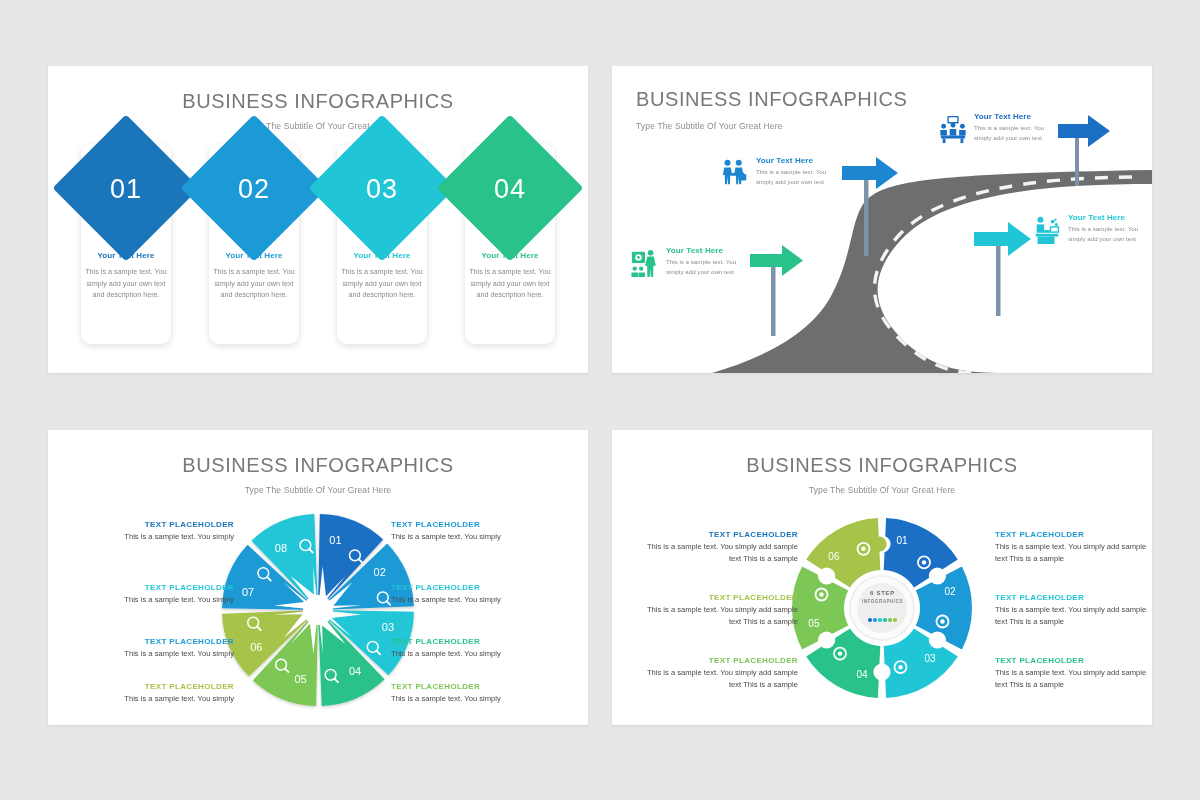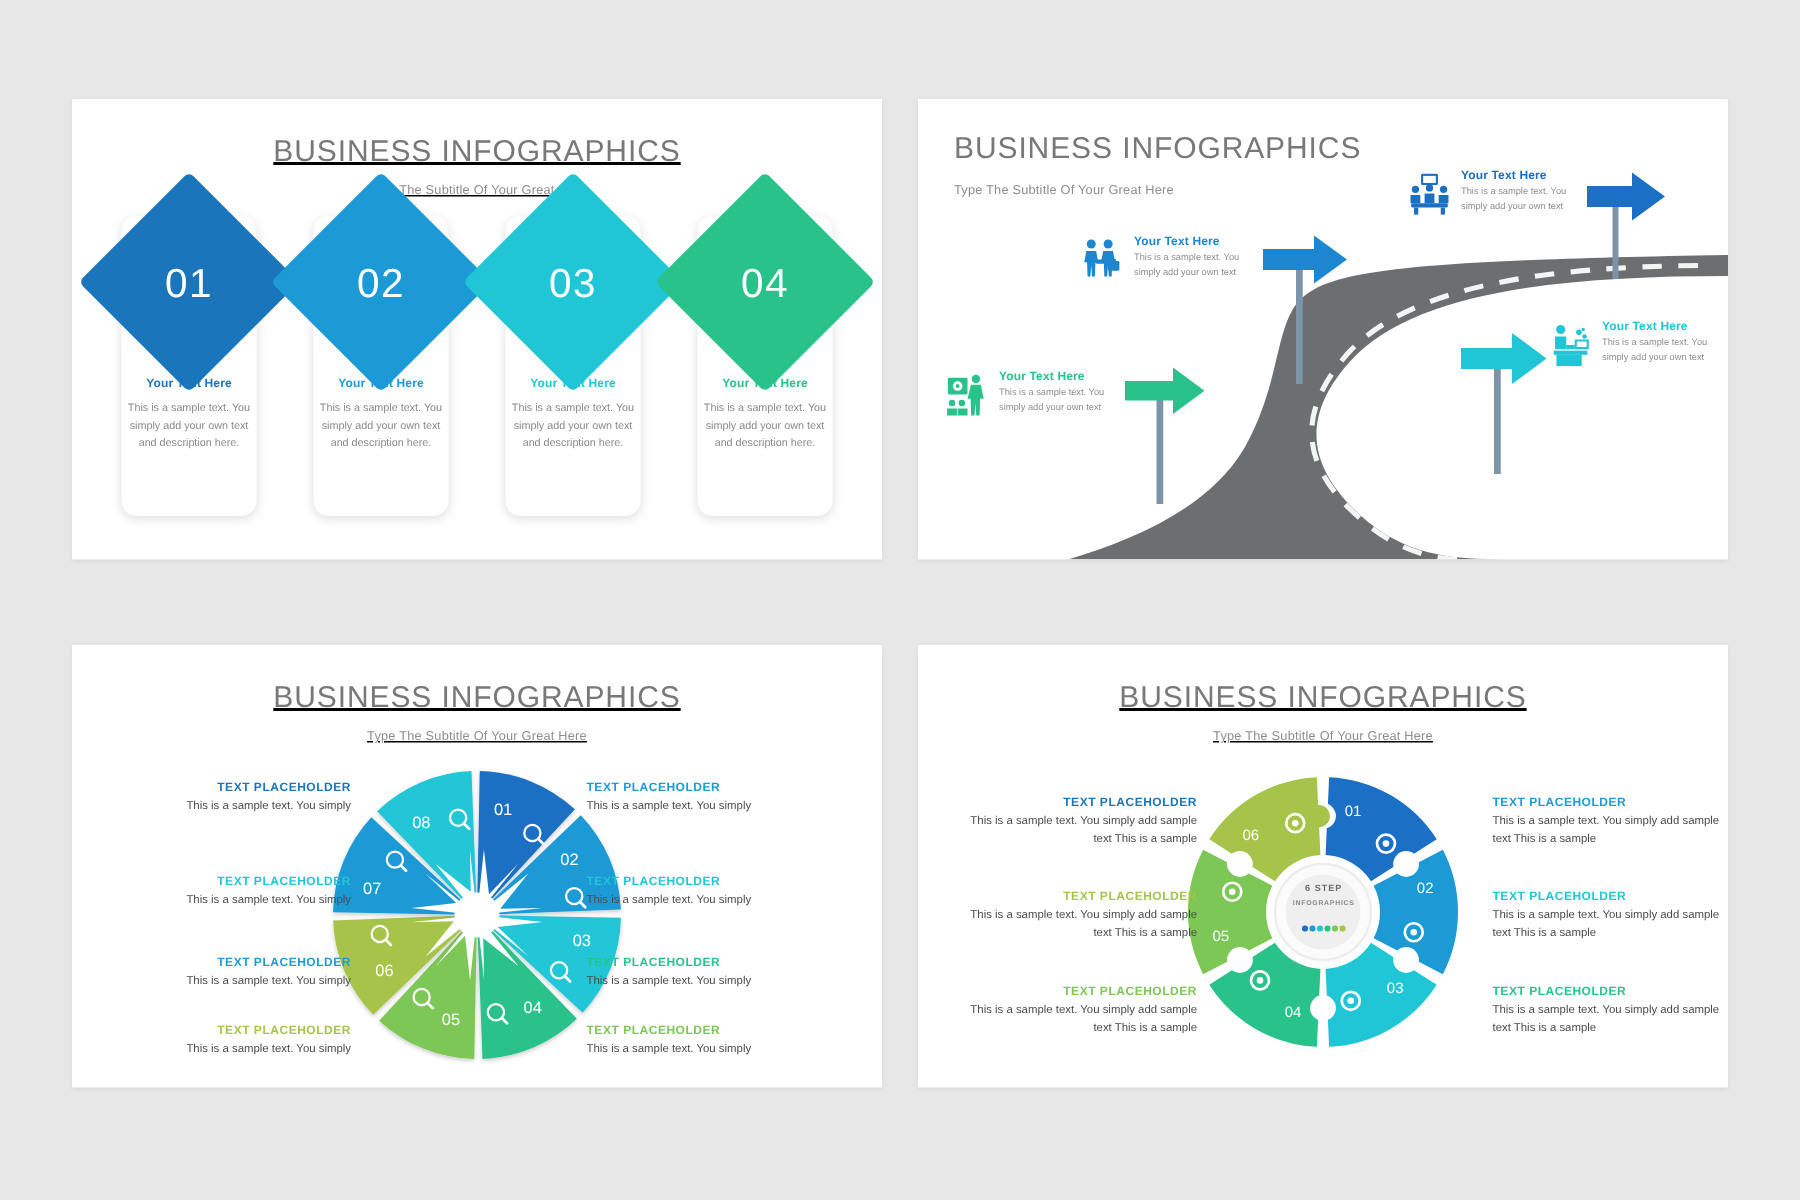--- a/index.html
+++ b/index.html
@@ -9,21 +9,20 @@
     font-family: "Liberation Sans", sans-serif;
     overflow: hidden;
   }
   .board { position: relative; width: 1200px; height: 800px; }
 
   .slide {
     position: absolute;
     background: #ffffff;
     box-shadow: 0 1px 3px rgba(0,0,0,0.07);
     overflow: hidden;
-    text-decoration: underline;
   }
   #slide1 { left: 48px;  top: 66px;  width: 540px; height: 307px; }
   #slide2 { left: 612px; top: 66px;  width: 540px; height: 307px; }
   #slide3 { left: 48px;  top: 430px; width: 540px; height: 295px; }
   #slide4 { left: 612px; top: 430px; width: 540px; height: 295px; }
 
   .s-title {
     color: #787878;
     font-size: 20px;
     font-weight: 400;

